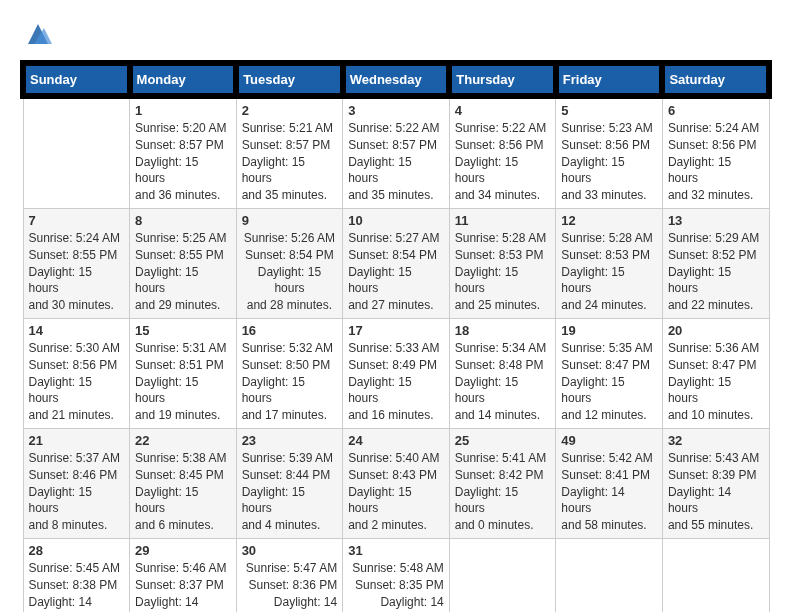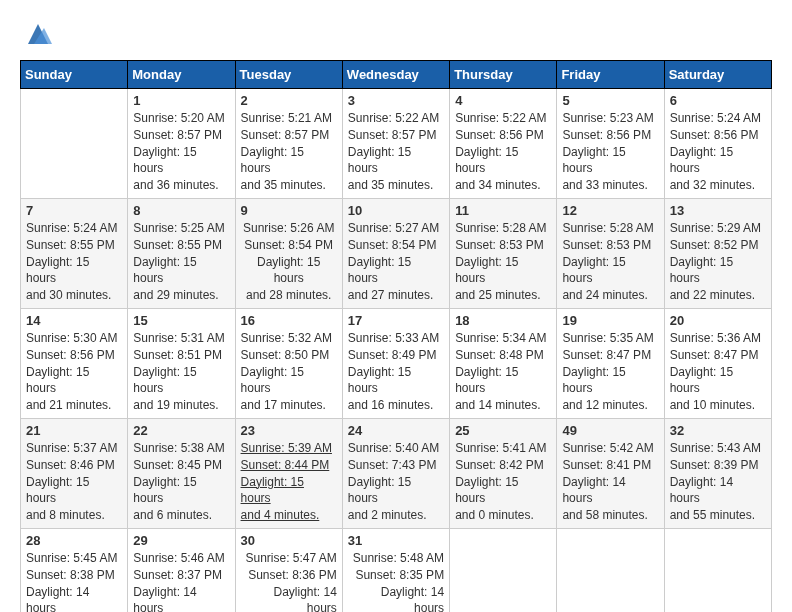--- a/index.html
+++ b/index.html
@@ -63,21 +63,21 @@
       border-collapse: collapse;
       table-layout: fixed;
     }
     .calendar thead tr th {
       background-color: #1a5fa8;
       color: #fff;
       font-size: 13px;
       font-weight: bold;
       padding: 6px 4px;
       text-align: left;
-      border: 1px solid #000000;
+      border: 6px solid #000000;
     }
     .calendar tbody tr td {
       border: 1px solid #ccc;
       vertical-align: top;
       padding: 4px 5px;
       font-size: 10.5px;
       color: #333;
       height: 80px;
     }
     .day-number {
@@ -293,29 +293,29 @@
           </td>
           <td>
             <span class="day-number">22</span>
             <div class="cell-info" style="white-space: pre-line;">Sunrise: 5:38 AM
 Sunset: 8:45 PM
 Daylight: 15 hours
 and 6 minutes.</div>
           </td>
           <td>
             <span class="day-number">23</span>
-            <div class="cell-info" style="white-space: pre-line; text-decoration: underline;">Sunrise: 5:39 AM
+            <div class="cell-info" style="white-space: pre-line;">Sunrise: 5:39 AM
 Sunset: 8:44 PM
 Daylight: 15 hours
 and 4 minutes.</div>
           </td>
           <td>
             <span class="day-number">24</span>
             <div class="cell-info" style="white-space: pre-line;">Sunrise: 5:40 AM
-Sunset: 7:43 PM
+Sunset: 8:43 PM
 Daylight: 15 hours
 and 2 minutes.</div>
           </td>
           <td>
             <span class="day-number">25</span>
             <div class="cell-info" style="white-space: pre-line;">Sunrise: 5:41 AM
 Sunset: 8:42 PM
 Daylight: 15 hours
 and 0 minutes.</div>
           </td>

